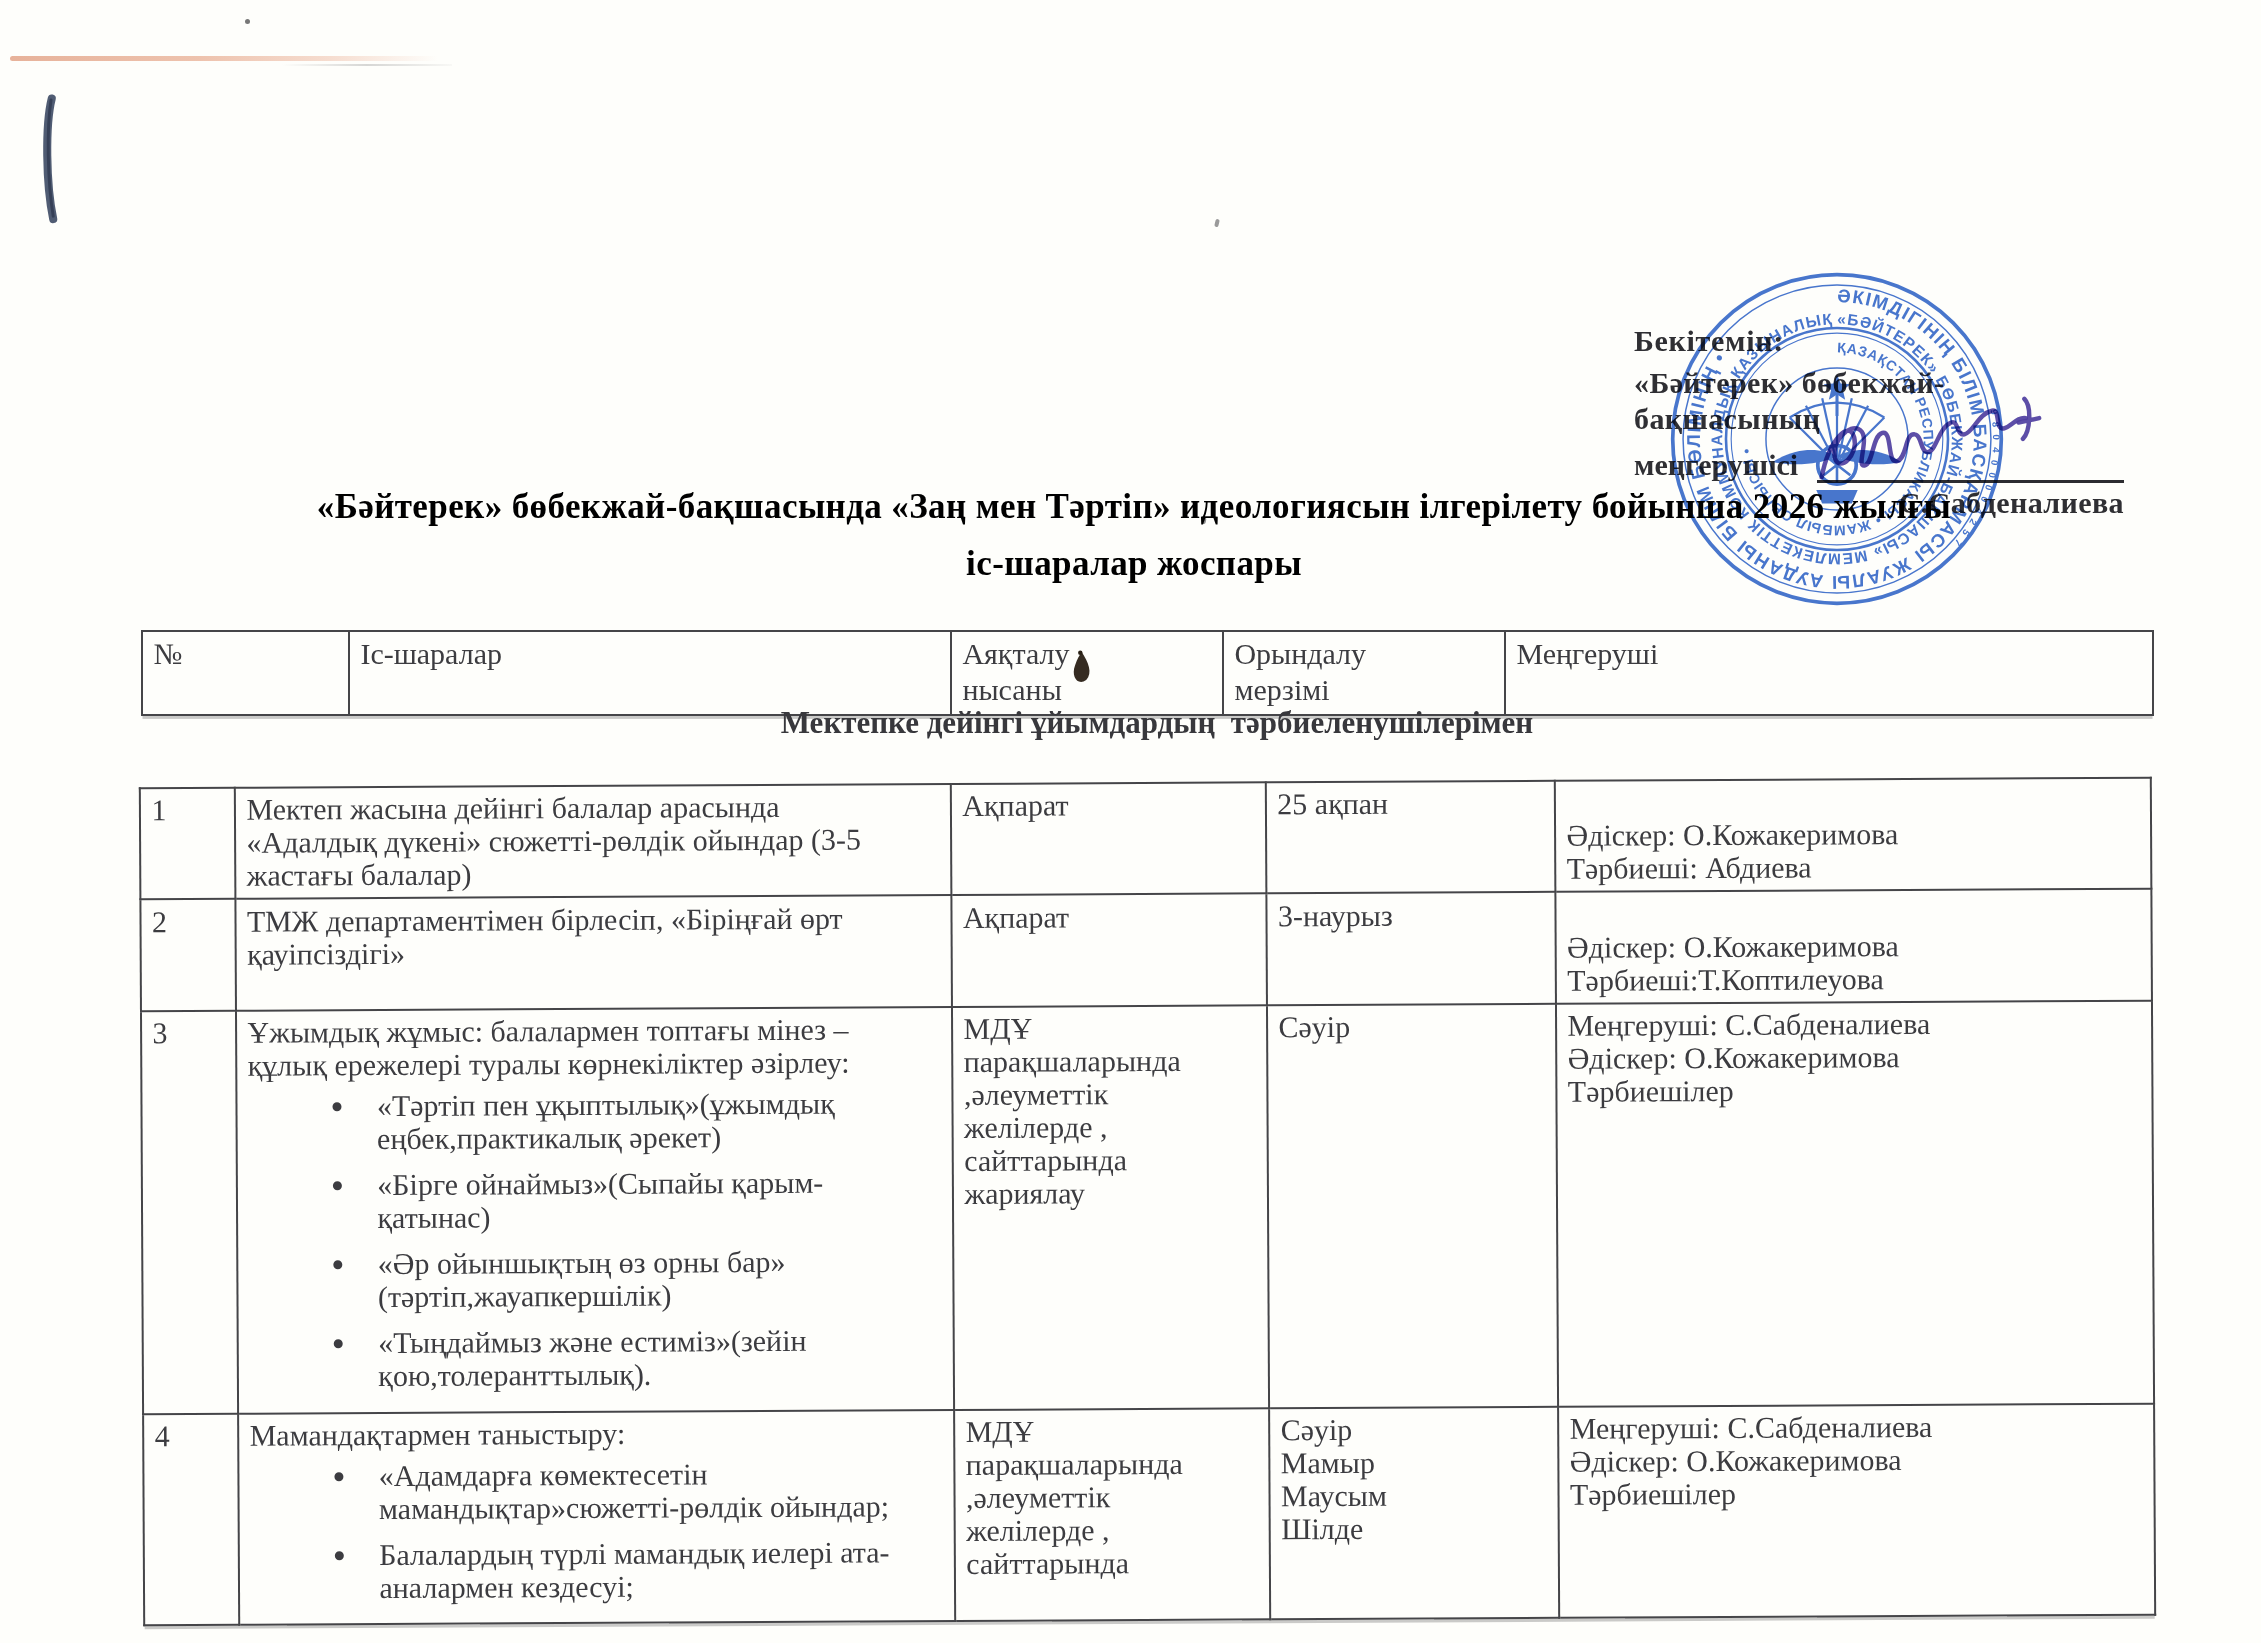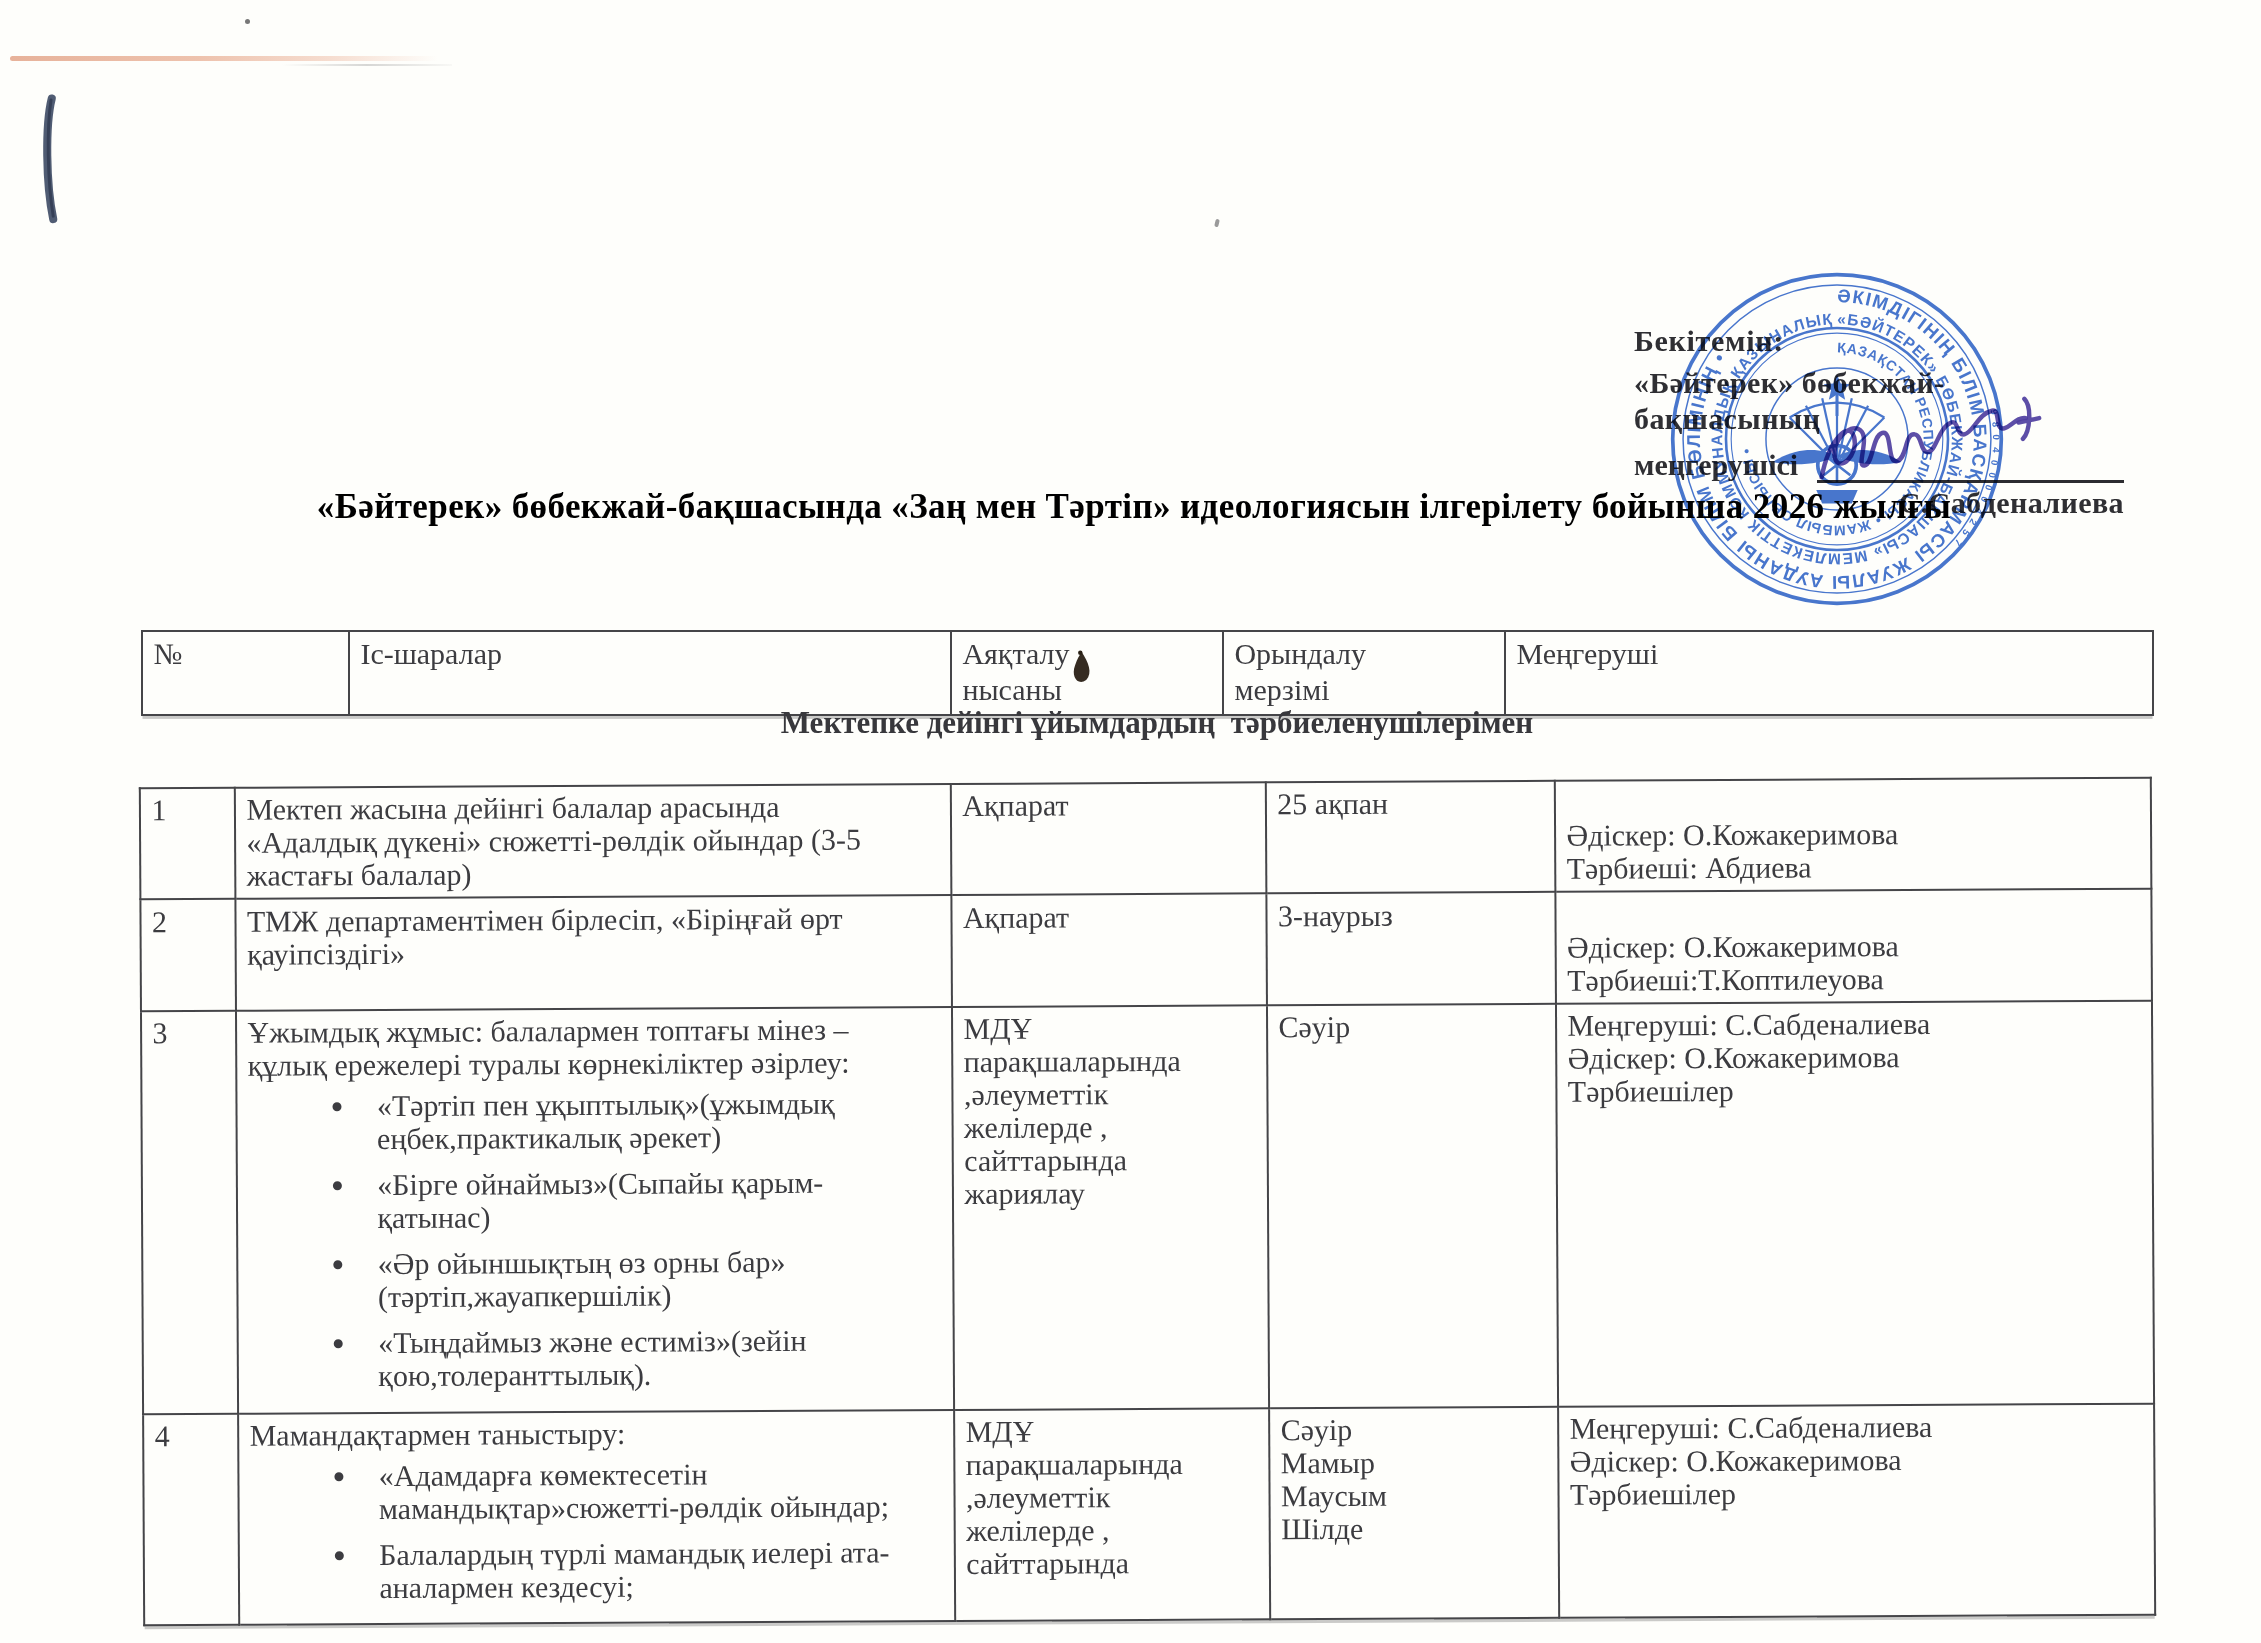--- a/index.html
+++ b/index.html
@@ -146,20 +146,21 @@
       <circle cx="227" cy="262" r="26" fill="none" stroke-width="5"></circle>
       <path d="M209,248 L245,276 M209,276 L245,248 M227,236 L227,288" stroke-width="3.5" fill="none"></path>
       <path d="M140,258 C176,236 206,240 227,250 C203,262 168,264 140,258 Z" stroke="none"></path>
       <path d="M314,258 C278,236 248,240 227,250 C251,262 286,264 314,258 Z" stroke="none"></path>
       <path d="M199,296 L255,296 L247,314 L207,314 Z" stroke="none"></path>
     </g>
   </svg>
 
   <div class="doc-title">
     <div>«Бәйтерек» бөбекжай-бақшасында «Заң мен Тәртіп» идеологиясын ілгерілету бойынша 2026 жылғы</div>
+    <div>іс-шаралар жоспары</div>
   </div>
 
   <table class="tbl-head">
     <colgroup>
         <col style="width:207px">
         <col style="width:602px">
         <col style="width:272px">
         <col style="width:282px">
         <col style="width:648px">
       </colgroup>

